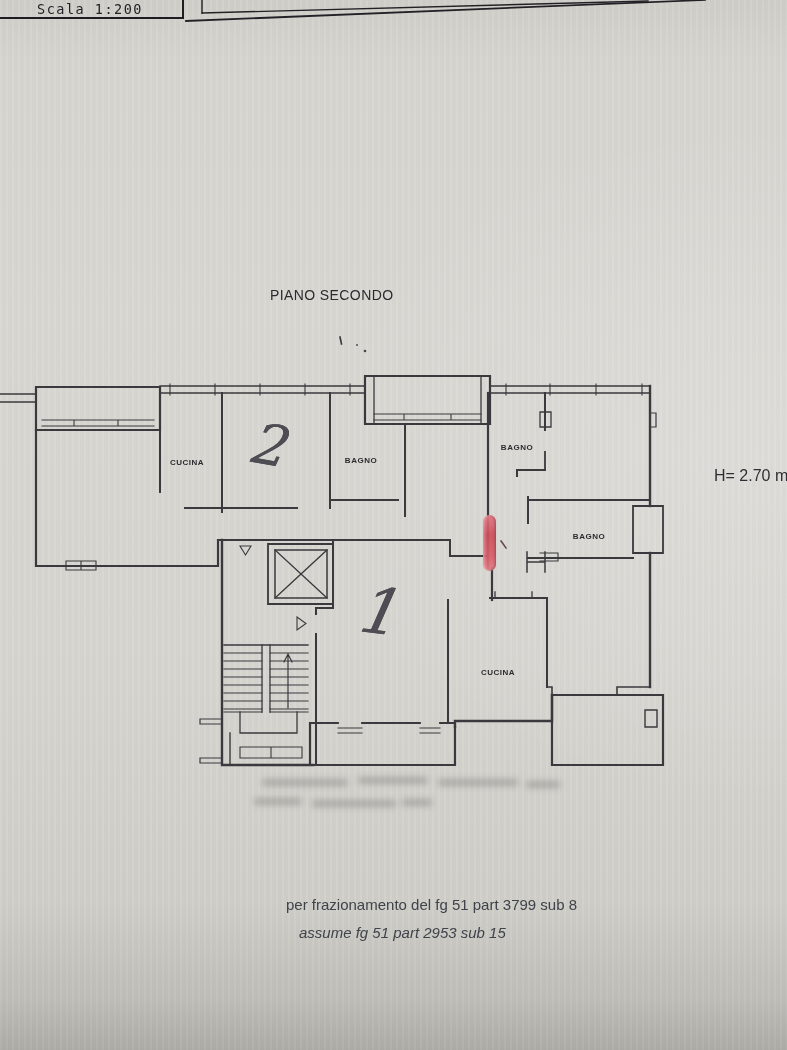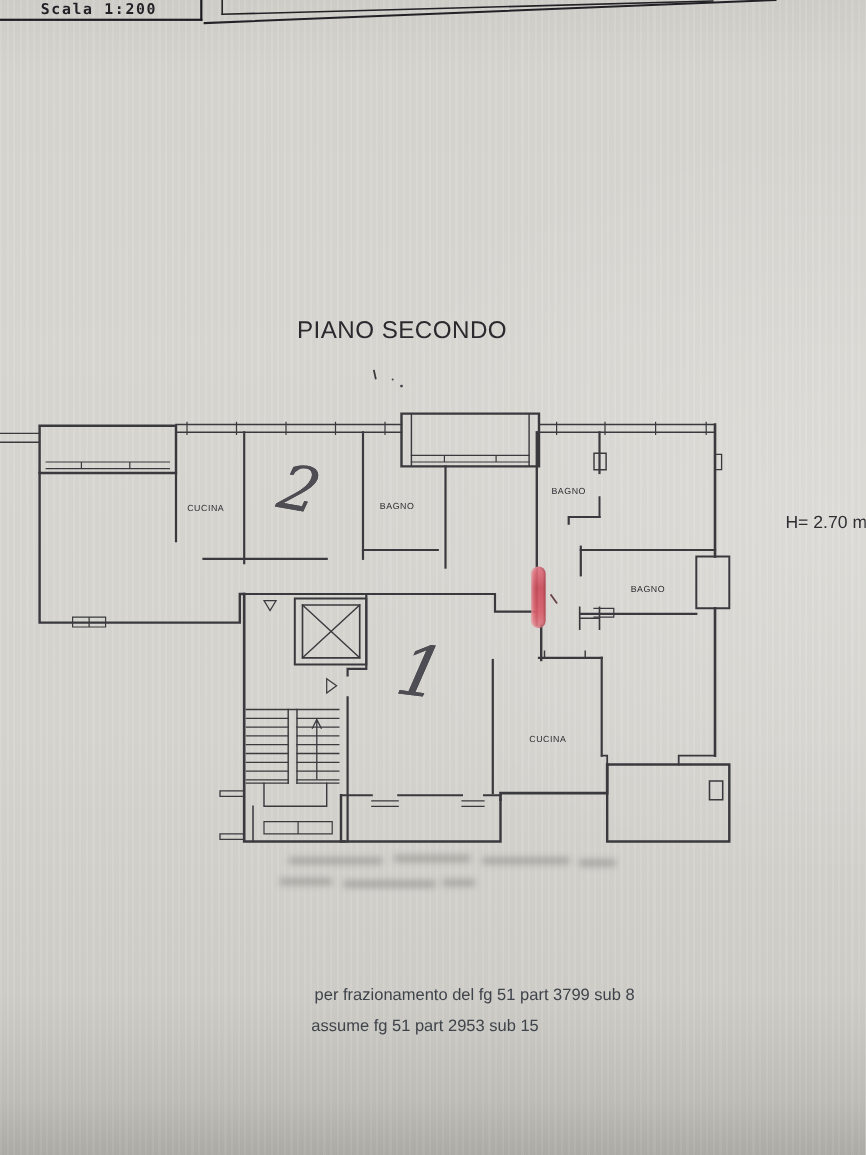--- a/index.html
+++ b/index.html
@@ -11,32 +11,32 @@
   .page{
     position:absolute;inset:0;
     background:
       radial-gradient(ellipse at 96% 44%, rgba(255,255,255,.16), rgba(255,255,255,0) 42%),
       repeating-linear-gradient(90deg, rgba(255,255,255,.035) 0 2px, rgba(60,60,58,.025) 2px 6px),
       linear-gradient(180deg,#d0cfca 0%,#d7d6d1 6%,#d9d8d3 30%,#d7d6d1 64%,#d0cfca 86%,#c0bfba 95%,#aeada8 100%);
   }
   .scale-box{
     position:absolute;left:0;top:0;width:184px;height:19px;
     border-right:2.5px solid #1d1d21;border-bottom:2.5px solid #1d1d21;
-    font-family:"DejaVu Sans Mono",monospace;font-size:13.5px;font-weight:bold;
+    font-family:"DejaVu Sans Mono",monospace;font-size:13.5px;font-weight:normal;
     letter-spacing:1.5px;color:#232327;line-height:18px;padding-left:37px;
     box-sizing:border-box;
   }
   svg.plan{position:absolute;left:0;top:0;}
   .floor-title{
     position:absolute;left:270px;top:287px;
-    font-size:22px;letter-spacing:.4px;color:#2b2b2f;
+    font-size:14px;letter-spacing:.4px;color:#2b2b2f;
   }
   .rlabel{
     position:absolute;transform:translate(-50%,-50%);
-    font-size:8px;font-weight:normal;letter-spacing:.5px;color:#2c2c30;white-space:nowrap;
+    font-size:8px;font-weight:bold;letter-spacing:.5px;color:#2c2c30;white-space:nowrap;
   }
   .rl-cucina2{left:187px;top:462px;}
   .rl-bagno2a{left:361px;top:460px;}
   .rl-bagno-small{left:517px;top:447px;}
   .rl-bagno-right{left:589px;top:536px;}
   .rl-cucina1{left:498px;top:672px;}
   .hw{
     position:absolute;color:#4d4d53;font-family:"DejaVu Serif",serif;font-style:italic;
     text-shadow:0 0 .6px #4d4d53;line-height:1;
   }
@@ -47,21 +47,21 @@
     background:linear-gradient(180deg,#e27884 0%,#cc4f5d 35%,#d95f6b 75%,#e08089 100%);
     opacity:.92;box-shadow:inset 1.5px 0 2px rgba(255,255,255,.35), inset -1.5px 0 2px rgba(120,30,40,.45);
   }
   .height-label{
     position:absolute;left:714px;top:467px;width:95px;
     font-size:16px;color:#2f2f33;white-space:nowrap;
   }
   .smudge{position:absolute;background:rgba(104,106,102,.38);filter:blur(3px);height:7px;border-radius:3px;}
   .notes{position:absolute;left:0;top:0;color:#3f434a;font-size:15px;}
   .note-1{position:absolute;left:286px;top:896px;white-space:nowrap;}
-  .note-2{position:absolute;left:283px;top:924px;white-space:nowrap;}
+  .note-2{position:absolute;left:299px;top:924px;white-space:nowrap;font-style:italic;}
 </style>
 </head>
 <body>
 
 <div class="page">
 
   <div class="scale-box">
     <span>Scala 1:200</span>
   </div>
 

